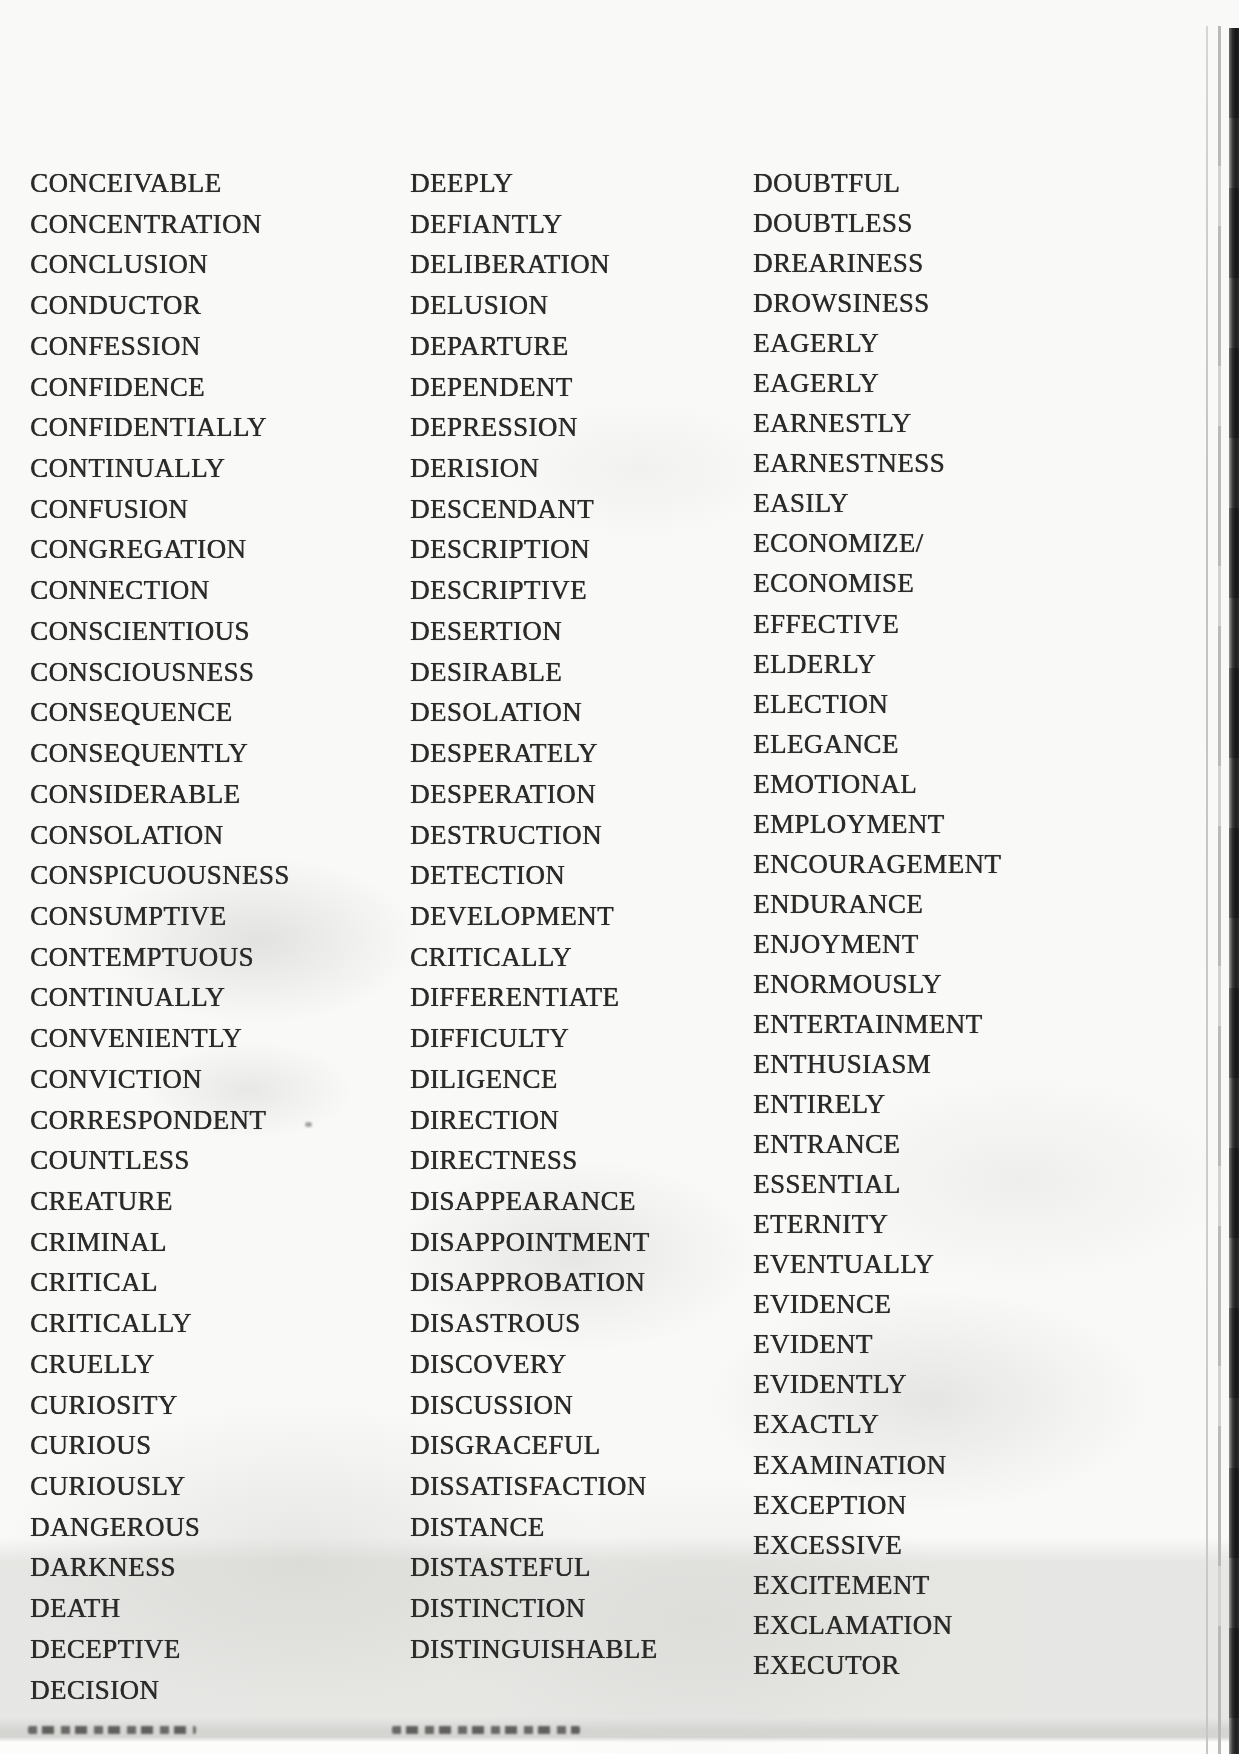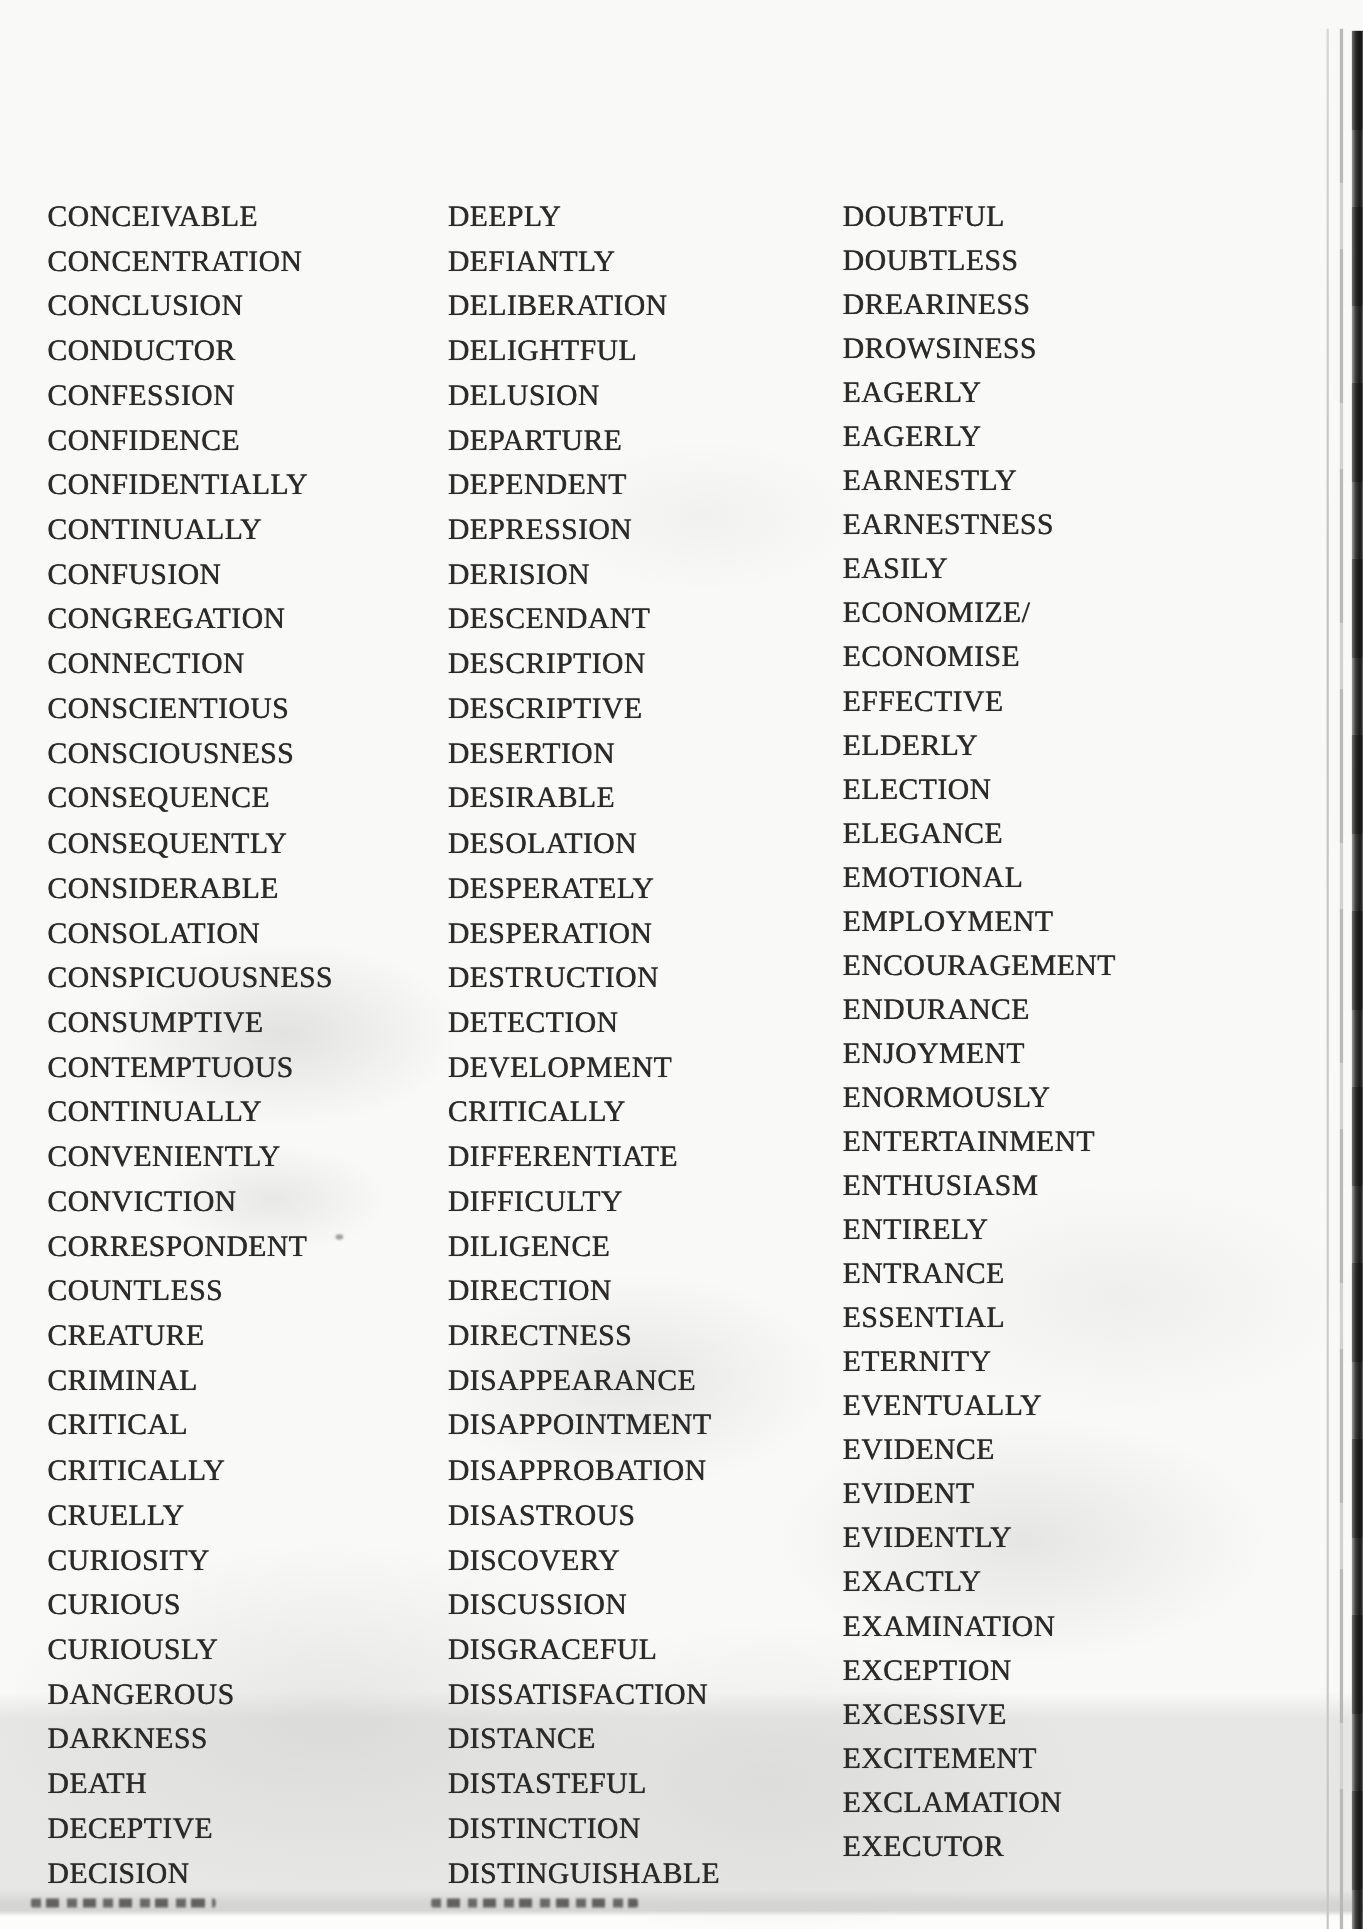--- a/index.html
+++ b/index.html
@@ -20,30 +20,30 @@
       radial-gradient(200px 100px at 640px  470px, rgba(212,212,210,.22), transparent 70%),
       linear-gradient(to bottom,
         rgba(0,0,0,0) 1538px,
         rgba(212,212,209,.50) 1562px,
         rgba(212,212,209,.50) 1718px,
         rgba(183,183,180,.55) 1730px,
         rgba(183,183,180,.55) 1737px,
         #fcfcfb 1742px,
         #fcfcfb 100%);
   }
-  .col{position:absolute;top:160px;margin:16px;padding:0;list-style:none;}
+  .col{position:absolute;top:160px;margin:3px;padding:0;list-style:none;}
   .col li{
     margin:0;padding:0;white-space:nowrap;
     font-size:27px;
     letter-spacing:.4px;
     color:#2b2a28;
     text-shadow:.4px 0 0 rgba(43,42,40,.85), 0 0 1px rgba(60,60,58,.35);
   }
   .col-1{left:27px;}  .col-1 li{height:40.72px;line-height:40.72px;}
-  .col-2{left:391px;} .col-2 li{height:40.72px;line-height:40.72px;}
+  .col-2{left:407px;} .col-2 li{height:40.72px;line-height:40.72px;}
   .col-3{left:750px;} .col-3 li{height:40.05px;line-height:40.05px;}
 
   
   .remnant{
     position:absolute;top:1726px;height:8px;border-radius:2px;
     background-image:repeating-linear-gradient(90deg,
       #504f4d 0 9px, rgba(0,0,0,0) 9px 14px,
       #454442 14px 26px, rgba(0,0,0,0) 26px 33px);
     filter:blur(.8px);opacity:.8;
   }
@@ -106,21 +106,20 @@
       <li>DARKNESS</li>
       <li>DEATH</li>
       <li>DECEPTIVE</li>
       <li>DECISION</li>
     </ul>
 
   <ul class="col col-2">
       <li>DEEPLY</li>
       <li>DEFIANTLY</li>
       <li>DELIBERATION</li>
-      <li>DELIGHTFUL</li>
       <li>DELUSION</li>
       <li>DEPARTURE</li>
       <li>DEPENDENT</li>
       <li>DEPRESSION</li>
       <li>DERISION</li>
       <li>DESCENDANT</li>
       <li>DESCRIPTION</li>
       <li>DESCRIPTIVE</li>
       <li>DESERTION</li>
       <li>DESIRABLE</li>

